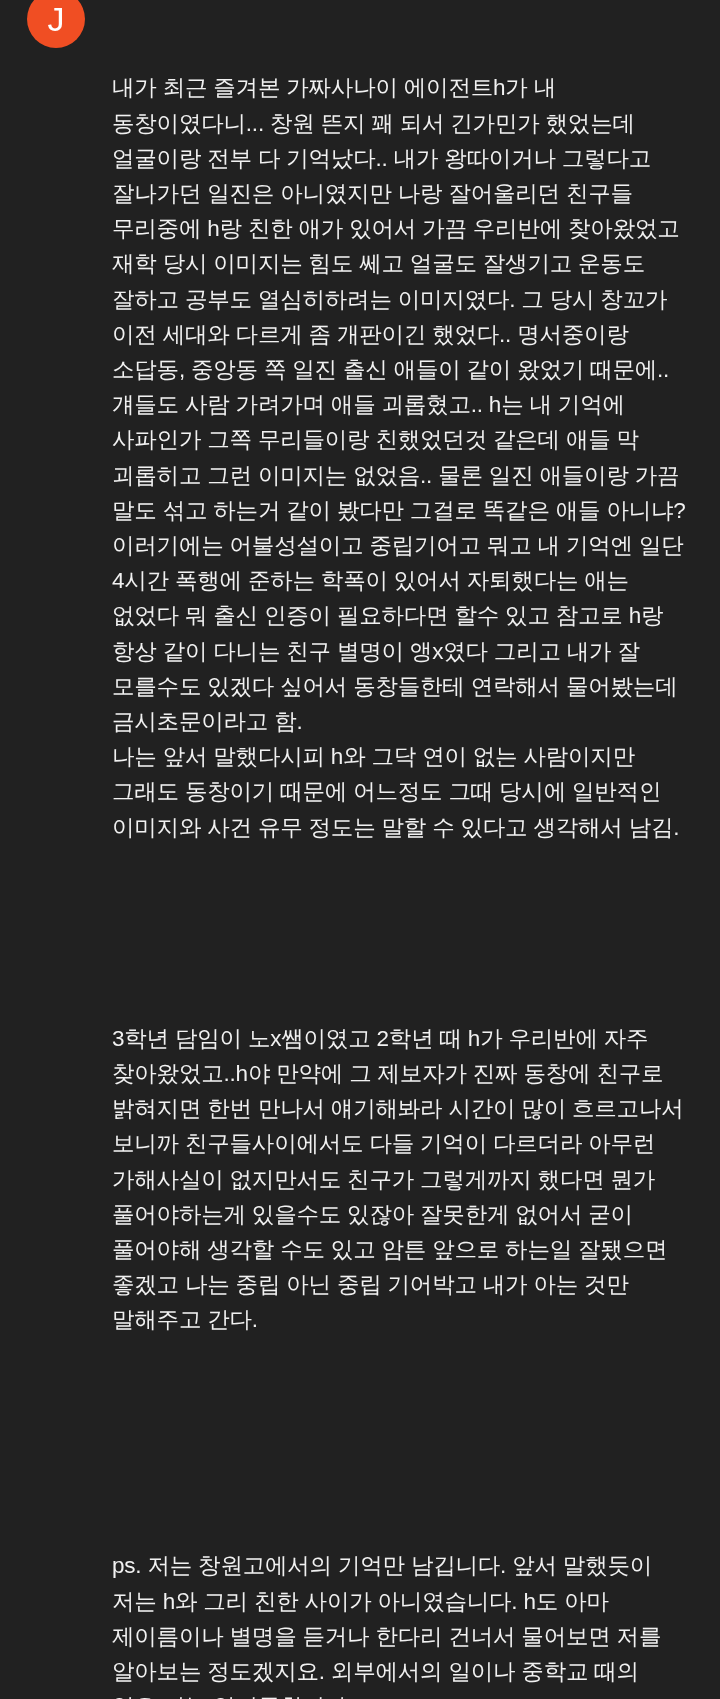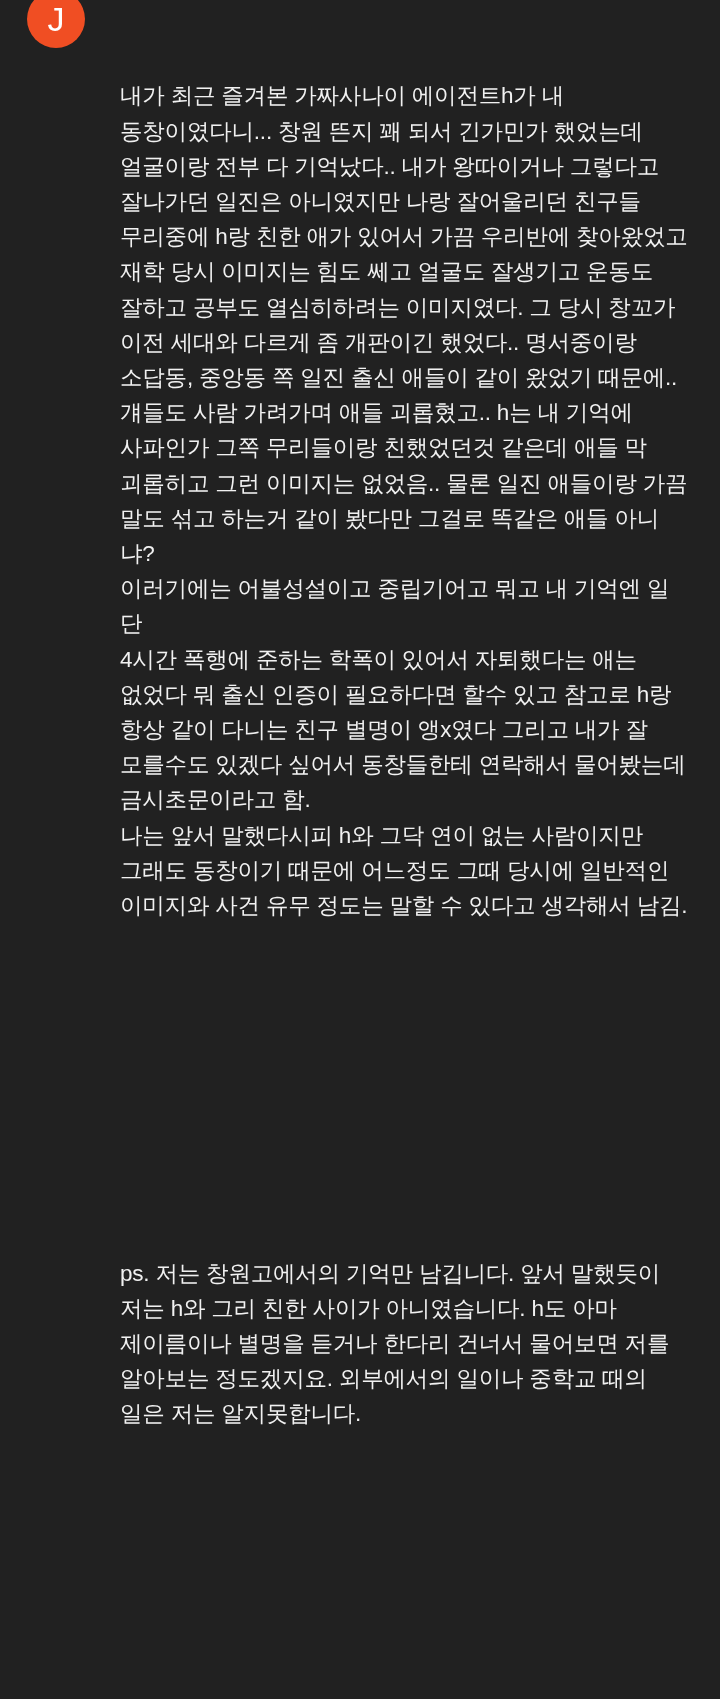--- a/index.html
+++ b/index.html
@@ -49,21 +49,21 @@
   .comment-text {
     font-size: 22.5px;
     line-height: 35.2px;
     color: #f1f1f1;
     letter-spacing: -0.2px;
     white-space: pre-wrap;
     word-break: break-word;
     font-weight: 400;
   }
   .para {
-    margin: 8px;
+    margin: 0;
     white-space: pre-wrap;
   }
   .gap-small { height: 35px; }
   .gap-large { height: 70px; }
 </style>
 </head>
 <body>
 
 <div class="comment">
 
@@ -90,20 +90,29 @@
 이러기에는 어불성설이고 중립기어고 뭐고 내 기억엔 일단
 4시간 폭행에 준하는 학폭이 있어서 자퇴했다는 애는
 없었다 뭐 출신 인증이 필요하다면 할수 있고 참고로 h랑
 항상 같이 다니는 친구 별명이 앵x였다 그리고 내가 잘
 모를수도 있겠다 싶어서 동창들한테 연락해서 물어봤는데
 금시초문이라고 함.
 나는 앞서 말했다시피 h와 그닥 연이 없는 사람이지만
 그래도 동창이기 때문에 어느정도 그때 당시에 일반적인
 이미지와 사건 유무 정도는 말할 수 있다고 생각해서 남김.</p>
       <div class="gap-small"></div>
+      <p class="para">3학년 담임이 노x쌤이였고 2학년 때 h가 우리반에 자주
+찾아왔었고..h야 만약에 그 제보자가 진짜 동창에 친구로
+밝혀지면 한번 만나서 얘기해봐라 시간이 많이 흐르고나서
+보니까 친구들사이에서도 다들 기억이 다르더라 아무런
+가해사실이 없지만서도 친구가 그렇게까지 했다면 뭔가
+풀어야하는게 있을수도 있잖아 잘못한게 없어서 굳이
+풀어야해 생각할 수도 있고 암튼 앞으로 하는일 잘됐으면
+좋겠고 나는 중립 아닌 중립 기어박고 내가 아는 것만
+말해주고 간다.</p>
       <div class="gap-large"></div>
       <p class="para">ps. 저는 창원고에서의 기억만 남깁니다. 앞서 말했듯이
 저는 h와 그리 친한 사이가 아니였습니다. h도 아마
 제이름이나 별명을 듣거나 한다리 건너서 물어보면 저를
 알아보는 정도겠지요. 외부에서의 일이나 중학교 때의
 일은 저는 알지못합니다.</p>
       
       
     </div>
 

